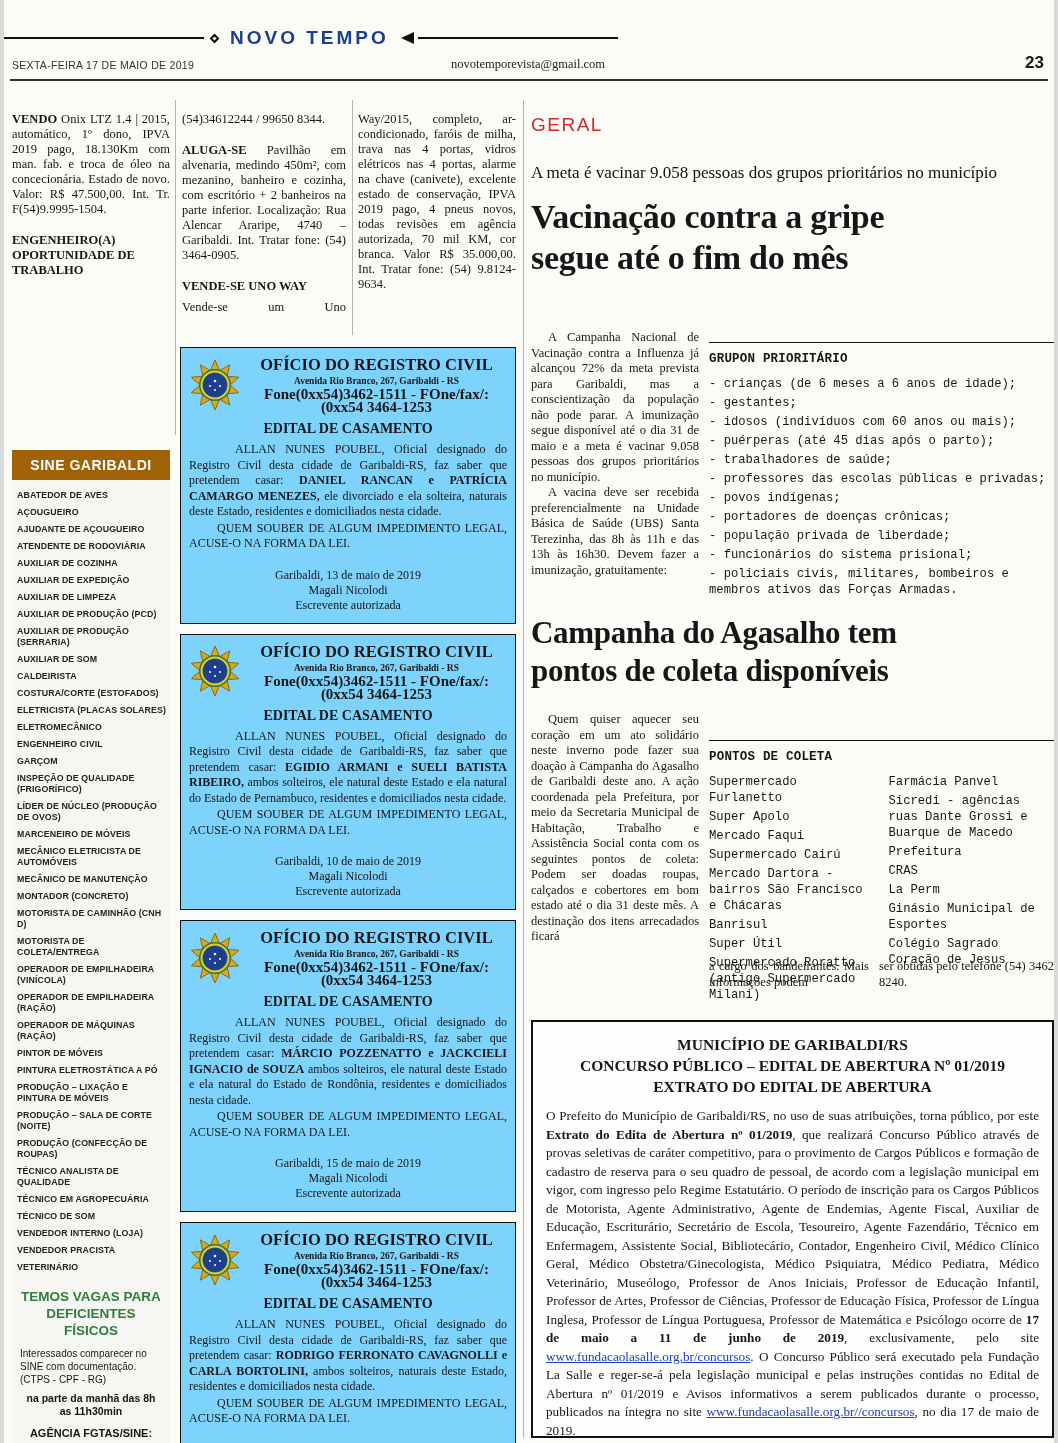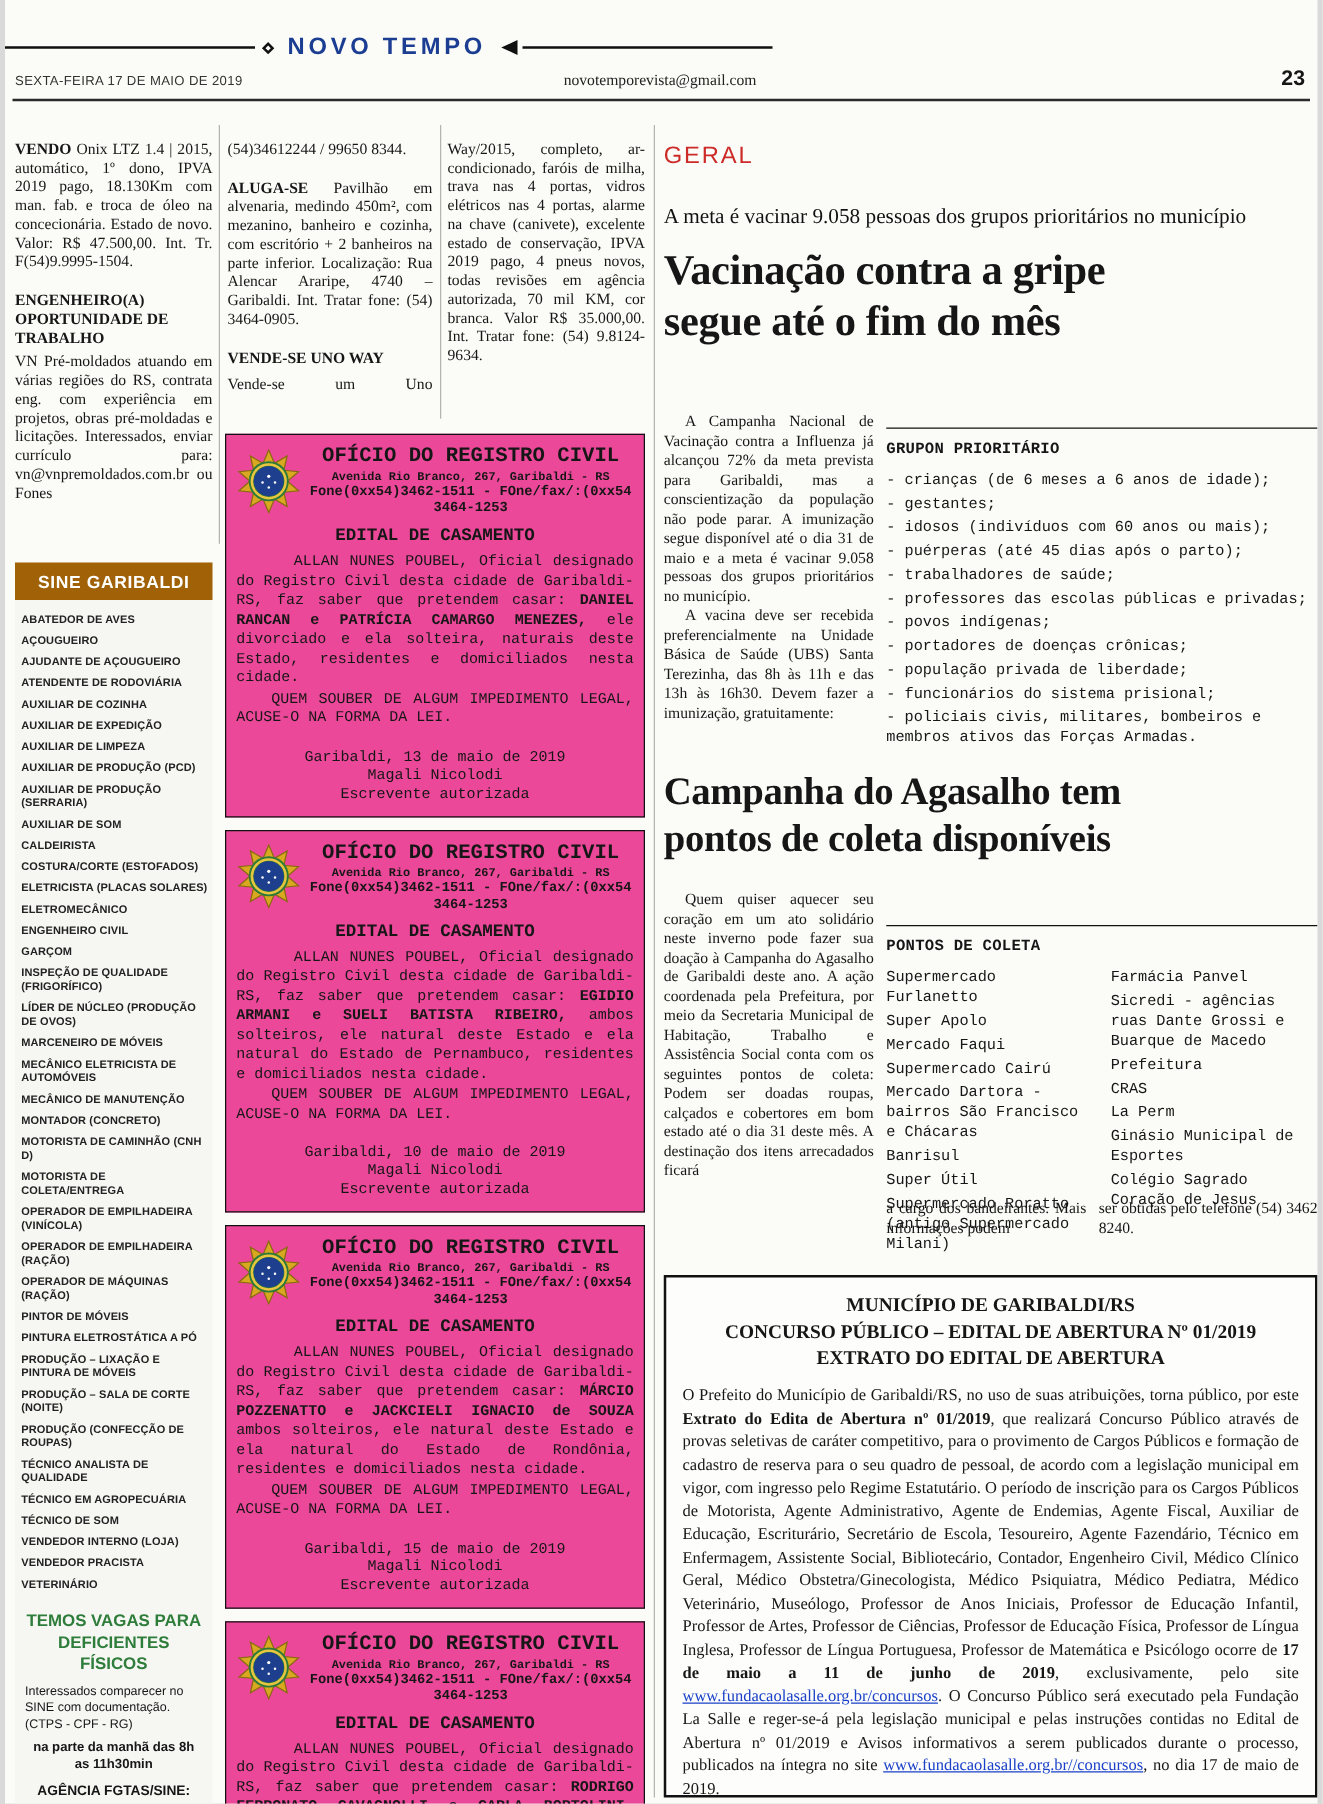--- a/index.html
+++ b/index.html
@@ -49,27 +49,27 @@
   .sine-jobs { padding:7px 3px 2px 5px; }
   .sine-jobs div { font-size:8.8px; font-weight:bold; line-height:11px; padding:3px 0; color:#222; letter-spacing:.1px; }
   .temos { color:#2e7d3b; font-weight:bold; font-size:13.5px; line-height:17px; text-align:center; margin:10px 8px 8px; }
   .sine-note { font-size:10px; line-height:13px; margin:0 8px 6px; white-space:pre-line; }
   .sine-hours { font-size:10.5px; font-weight:bold; line-height:13px; text-align:center; margin:0 10px 8px; }
   .sine-agency { font-size:11px; font-weight:bold; text-align:center; line-height:15px; }
   .sine-phone { font-size:11px; text-align:center; line-height:15px; }
 
   
   .editais { position:absolute; left:176px; top:347px; width:336px; }
-  .edital-box { border:1.5px solid #111; background:#ec4899; margin-bottom:10px; padding:7px 8px 10px; min-height:252px; font-family:Liberation Mono, monospace; }
+  .edital-box { border:1.5px solid #111; background:#7dd3fc; margin-bottom:10px; padding:7px 8px 10px; min-height:252px; font-family:Liberation Serif, serif; }
   .edital-head { display:flex; align-items:center; gap:5px; }
   .edital-logo { width:52px; height:52px; flex:0 0 auto; }
   .edital-head-text { flex:1; text-align:center; }
   .ed-title { font-weight:bold; font-size:16.5px; line-height:20px; }
   .ed-addr  { font-weight:bold; font-size:9.5px; line-height:13px; }
-  .ed-phone { font-weight:bold; font-size:11px; line-height:13px; }
+  .ed-phone { font-weight:bold; font-size:15px; line-height:13px; }
   .ed-sub { text-align:center; font-weight:bold; font-size:14px; margin:7px 0 5px; }
   .ed-body { font-size:12px; line-height:15.5px; text-align:justify; text-indent:46px; }
   .ed-body b { font-weight:bold; }
   .ed-imped { font-size:12px; line-height:15.5px; text-align:justify; text-indent:28px; margin-top:1px; }
   .ed-date { text-align:center; font-size:12px; margin-top:16px; }
   .ed-signer, .ed-role { text-align:center; font-size:12px; line-height:15px; }
 
   
   .geral { position:absolute; left:527px; top:100px; width:523px; }
   .geral-label { position:absolute; top:14px; left:0; font-family:"Liberation Sans", sans-serif; font-size:19px; letter-spacing:1.5px; color:#cc2b28; }
@@ -121,21 +121,20 @@
   </div>
   <div class="header-rule"></div>
 
   <div class="vrule" id="vr1"></div>
   <div class="vrule" id="vr2"></div>
   <div class="vrule" id="vr3"></div>
 
   <div class="col1">
     <p class="ad"><span class="lead">VENDO</span><span> Onix LTZ 1.4 | 2015, automático, 1º dono, IPVA 2019 pago, 18.130Km com man. fab. e troca de óleo na concecionária. Estado de novo. Valor: R$ 47.500,00. Int. Tr. F(54)9.9995-1504.</span></p>
     <p class="ad-title">ENGENHEIRO(A) OPORTUNIDADE DE TRABALHO</p>
-    <p class="ad">VN Pré-moldados atuando em várias regiões do RS, contrata eng. com experiência em projetos, obras pré-moldadas e licitações. Interessados, enviar currículo para: vn@vnpremoldados.com.br ou Fones</p>
   </div>
 
   <div class="col2">
     <p class="ad-phones">(54)34612244 / 99650 8344.</p>
     <p class="ad"><span class="lead">ALUGA-SE</span><span> Pavilhão em alvenaria, medindo 450m², com mezanino, banheiro e cozinha, com escritório + 2 banheiros na parte inferior. Localização: Rua Alencar Araripe, 4740 – Garibaldi. Int. Tratar fone: (54) 3464-0905.</span></p>
     <p class="uno-title">VENDE-SE UNO WAY</p>
     <p class="uno-first">Vende-se um Uno</p>
   </div>
 
   <div class="col3">

